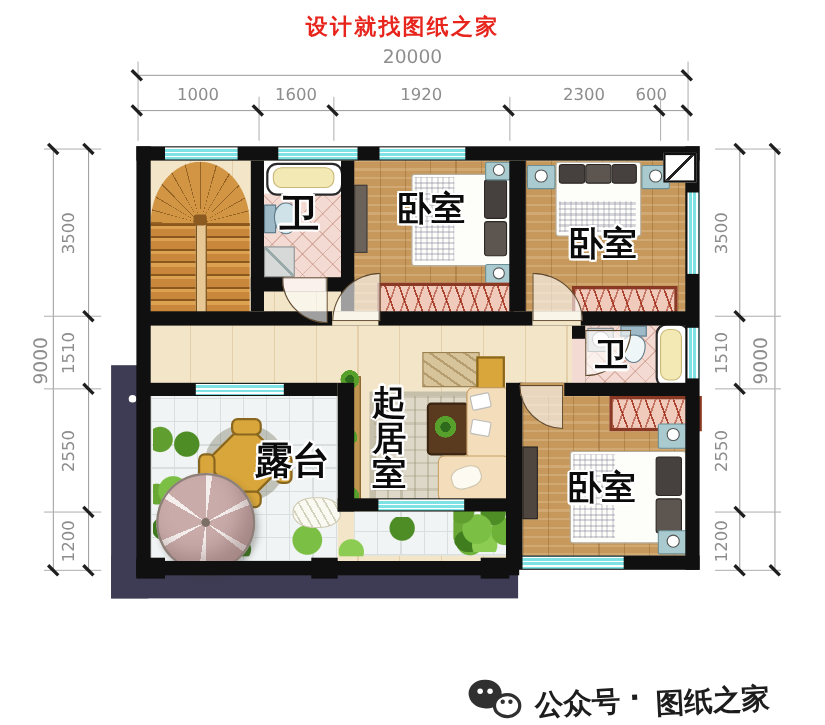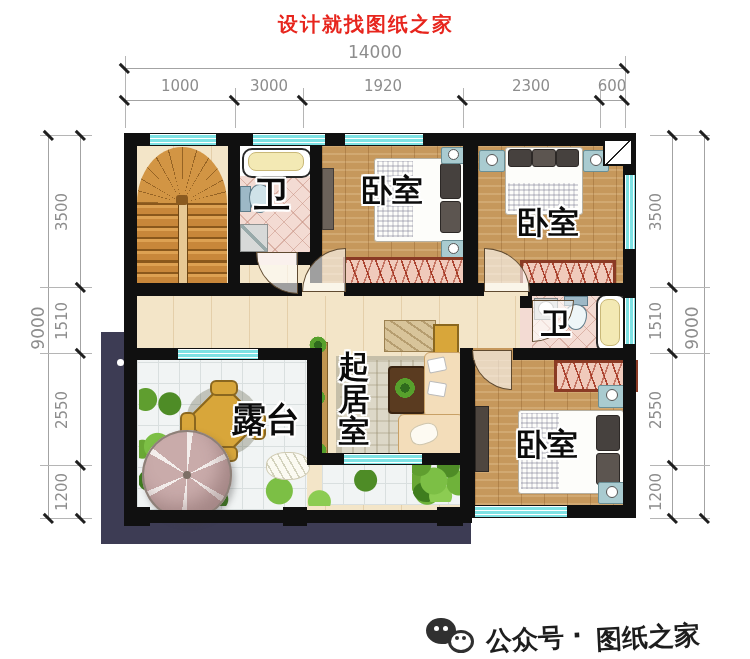--- a/index.html
+++ b/index.html
@@ -82,28 +82,28 @@
   .wx-eye{background:#ffffff;border-radius:50%;}
   .wx-eye-dark{background:#303030;border-radius:50%;}
 </style>
 </head>
 <body>
 
 <div id="stage">
 
   <div class="abs red-title" style="left:278px;top:11px;">设计就找图纸之家</div>
 
-  <div class="abs dim-text dim-total" style="left:335px;top:42px;width:80px;">14000</div>
+  <div class="abs dim-text dim-total" style="left:335px;top:42px;width:80px;">20000</div>
   <div class="abs dimline" style="left:125px;top:68px;width:500px;height:1px;"></div>
   <div class="abs dimline" style="left:125px;top:100px;width:500px;height:1px;"></div>
   <div class="abs dim-text" style="left:145px;top:77px;width:70px;">1000</div>
-  <div class="abs dim-text" style="left:234px;top:77px;width:70px;">3000</div>
+  <div class="abs dim-text" style="left:234px;top:77px;width:70px;">1600</div>
   <div class="abs dim-text" style="left:348px;top:77px;width:70px;">1920</div>
   <div class="abs dim-text" style="left:496px;top:77px;width:70px;">2300</div>
-  <div class="abs dim-text" style="left:592px;top:77px;width:40px;">600</div>
+  <div class="abs dim-text" style="left:572px;top:77px;width:40px;">600</div>
 
   <div class="abs extline" style="left:125px;top:56px;width:1px;height:72px;"></div>
   <div class="abs extline" style="left:235px;top:88px;width:1px;height:40px;"></div>
   <div class="abs extline" style="left:303px;top:88px;width:1px;height:40px;"></div>
   <div class="abs extline" style="left:463px;top:88px;width:1px;height:40px;"></div>
   <div class="abs extline" style="left:600px;top:88px;width:1px;height:40px;"></div>
   <div class="abs extline" style="left:625px;top:56px;width:1px;height:72px;"></div>
 
   <div class="abs tick" style="left:118px;top:66.5px;"></div>
   <div class="abs tick" style="left:618px;top:66.5px;"></div>

